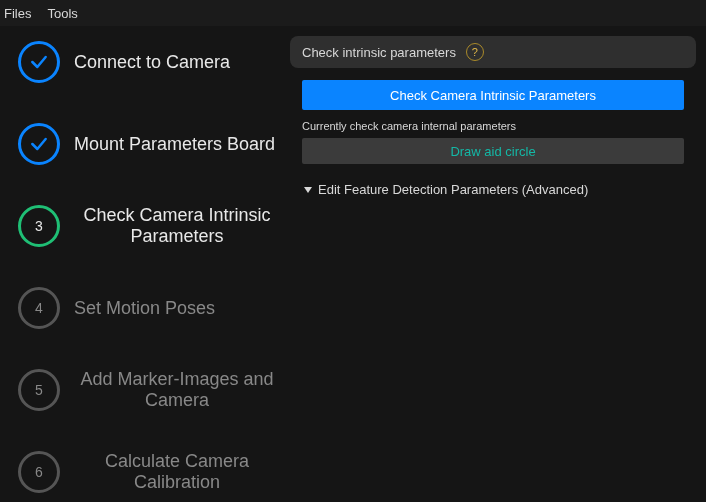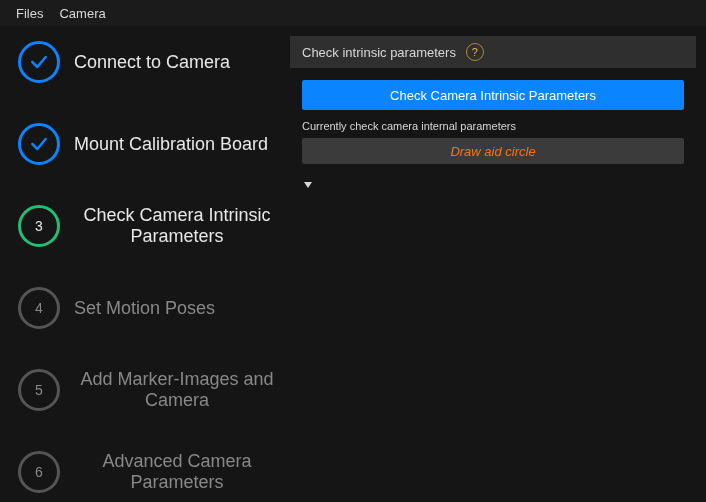--- a/index.html
+++ b/index.html
@@ -10,21 +10,21 @@
     font-family: "Segoe UI", Arial, sans-serif;
     font-size: 13px;
     display: flex;
     flex-direction: column;
   }
   .menubar {
     height: 26px;
     background: #1b1b1b;
     display: flex;
     align-items: center;
-    padding: 0 16px;
+    padding: 0 4px;
     gap: 16px;
     color: #d8d8d8;
   }
   .menubar span { cursor: default; }
   .main {
     flex: 1;
     display: flex;
     overflow: hidden;
   }
   .sidebar {
@@ -75,20 +75,21 @@
     overflow: hidden;
   }
   .panel-header {
     background: #2f2f2f;
     height: 32px;
     display: flex;
     align-items: center;
     padding: 0 12px;
     gap: 10px;
     color: #d8d8d8;
+    border-radius: 8px;
   }
   .help-icon {
     width: 18px;
     height: 18px;
     border-radius: 50%;
     border: 1px solid #aa8a2a;
     color: #e0b84a;
     font-size: 11px;
     display: inline-flex;
     align-items: center;
@@ -109,26 +110,25 @@
   }
   .subtext {
     margin: 10px 0 6px 0;
     color: #d8d8d8;
     font-size: 11px;
   }
   .btn-secondary {
     width: 100%;
     height: 26px;
     background: #3b3b3b;
-    color: #f97316;
+    color: #14b8a6;
     border: none;
     font-size: 13px;
     cursor: pointer;
     border-radius: 2px;
-    font-style: italic;
   }
   .expander {
     margin-top: 18px;
     display: flex;
     align-items: center;
     gap: 6px;
     color: #d8d8d8;
     font-size: 13px;
     cursor: pointer;
     padding-left: 2px;
@@ -138,21 +138,21 @@
     border-left: 4px solid transparent;
     border-right: 4px solid transparent;
     border-top: 6px solid #d8d8d8;
   }
 </style>
 </head>
 <body>
 
 <div class="menubar">
   <span>Files</span>
-  <span>Camera</span>
+  <span>Tools</span>
 </div>
 
 <div class="main">
 
   <div class="sidebar">
 
     <div class="step done">
       <div class="circle done">
         <svg viewBox="0 0 24 24">
             <path d="M4 12 L10 18 L20 6" stroke="#0a84ff" stroke-width="3" fill="none" stroke-linecap="round" stroke-linejoin="round"></path>
@@ -160,53 +160,54 @@
       </div>
       <div class="step-label">Connect to Camera</div>
     </div>
 
     <div class="step done">
       <div class="circle done">
         <svg viewBox="0 0 24 24">
             <path d="M4 12 L10 18 L20 6" stroke="#0a84ff" stroke-width="3" fill="none" stroke-linecap="round" stroke-linejoin="round"></path>
           </svg>
       </div>
-      <div class="step-label">Mount Calibration Board</div>
+      <div class="step-label">Mount Parameters Board</div>
     </div>
 
     <div class="step active">
       <div class="circle active">3</div>
       <div class="step-label">Check Camera Intrinsic Parameters</div>
     </div>
 
     <div class="step">
       <div class="circle">4</div>
       <div class="step-label">Set Motion Poses</div>
     </div>
 
     <div class="step">
       <div class="circle">5</div>
       <div class="step-label">Add Marker-Images and Camera</div>
     </div>
 
     <div class="step">
       <div class="circle">6</div>
-      <div class="step-label">Advanced Camera Parameters</div>
+      <div class="step-label">Calculate Camera Calibration</div>
     </div>
 
   </div>
 
   <div class="content">
     <div class="panel-header">
       <span>Check intrinsic parameters</span>
       <span class="help-icon">?</span>
     </div>
     <div class="panel-body">
       <button class="btn-primary">Check Camera Intrinsic Parameters</button>
       <div class="subtext">Currently check camera internal parameters</div>
       <button class="btn-secondary">Draw aid circle</button>
       <div class="expander">
         <span class="tri"></span>
+        <span>Edit Feature Detection Parameters (Advanced)</span>
       </div>
     </div>
   </div>
 
 </div>
 
 </body></html>

